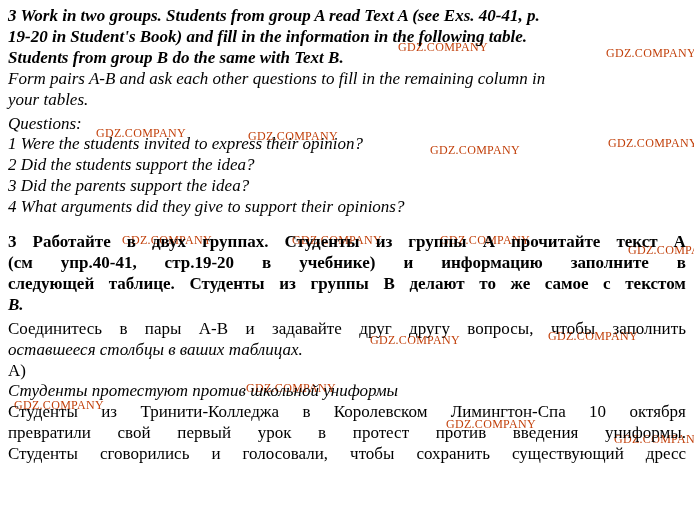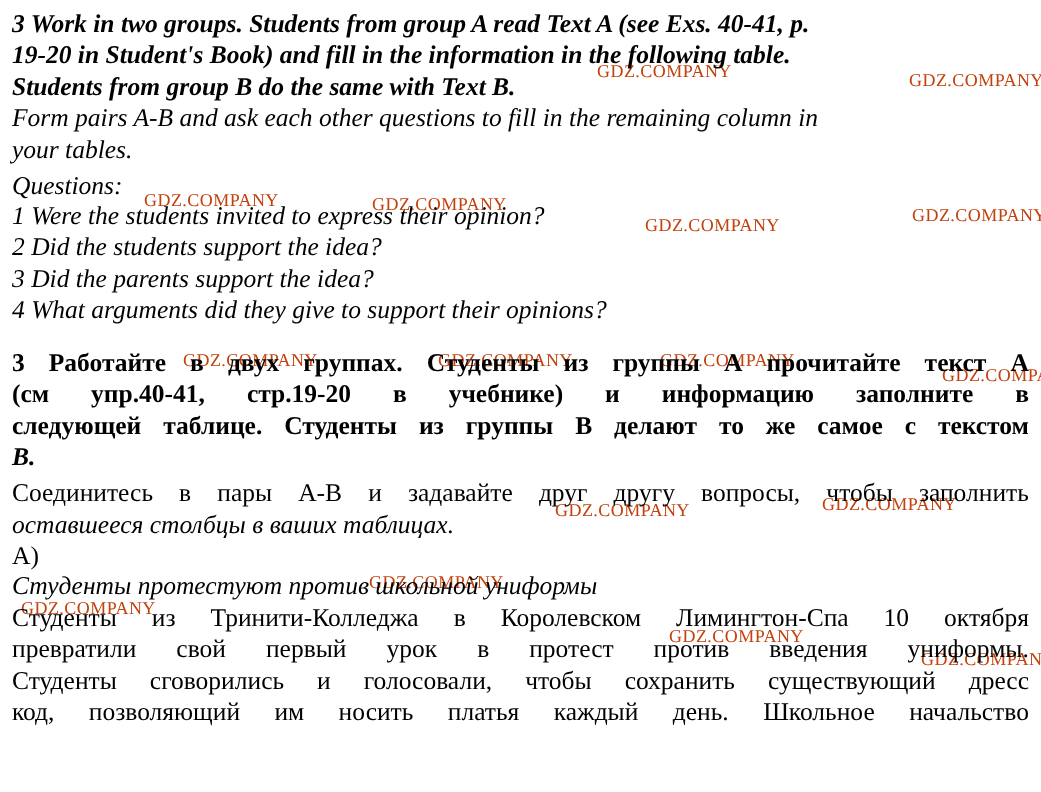--- a/index.html
+++ b/index.html
@@ -200,27 +200,16 @@
       <span class="spread">
           <span>Студенты</span>
           <span>сговорились</span>
           <span>и</span>
           <span>голосовали,</span>
           <span>чтобы</span>
           <span>сохранить</span>
           <span>существующий</span>
           <span>дресс</span>
         </span>
-      <span class="spread">
-          <span>код,</span>
-          <span>позволяющий</span>
-          <span>им</span>
-          <span>носить</span>
-          <span>платья</span>
-          <span>каждый</span>
-          <span>день.</span>
-          <span>Школьное</span>
-          <span>начальство</span>
-        </span>
     </div>
 
   </div>
 </div>
 
 </body></html>

